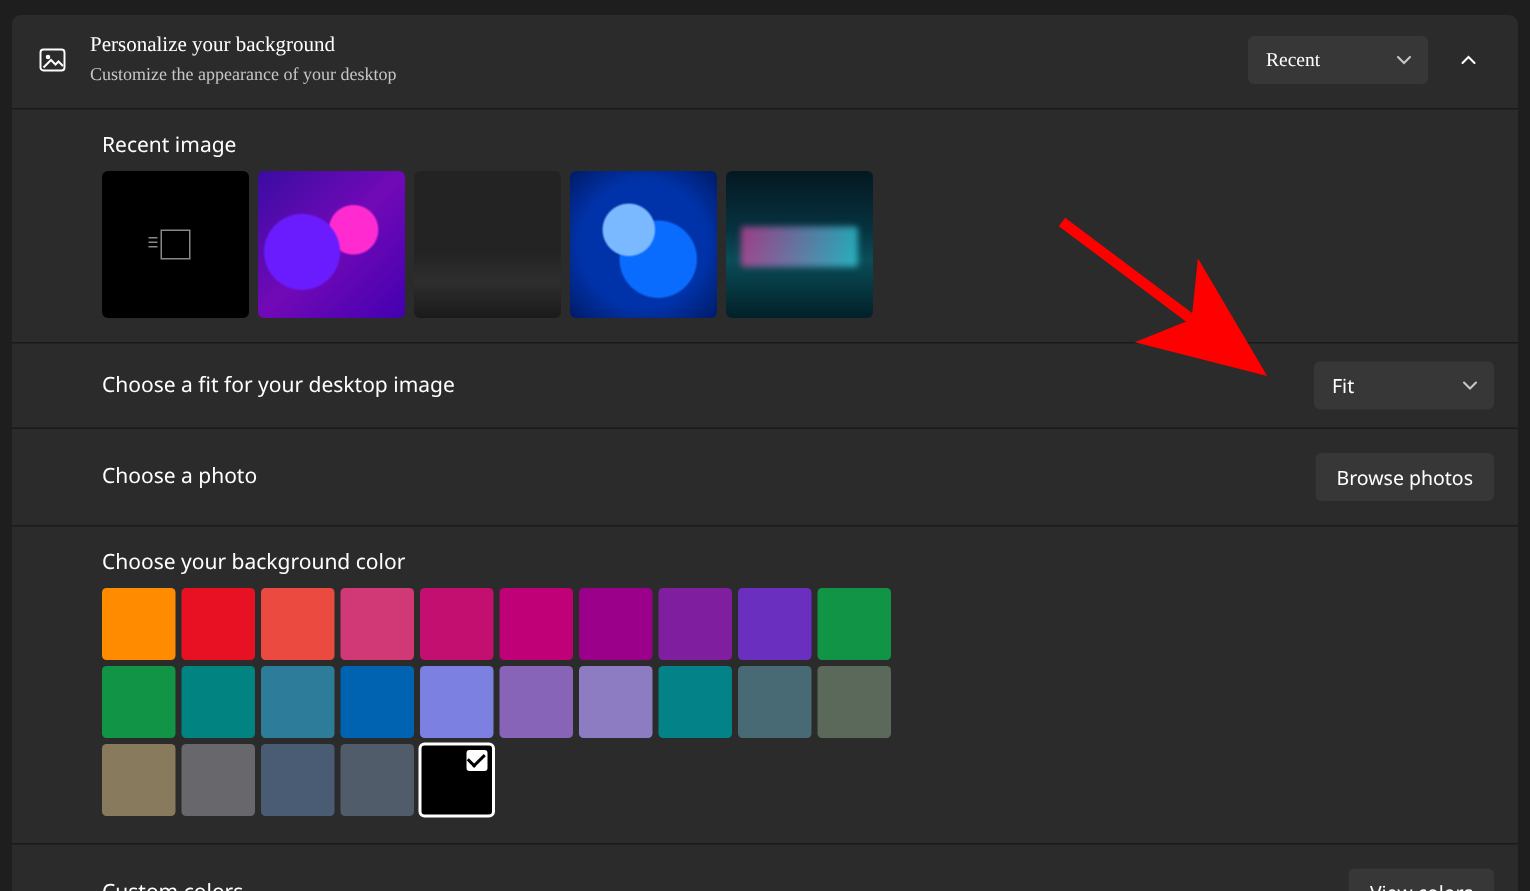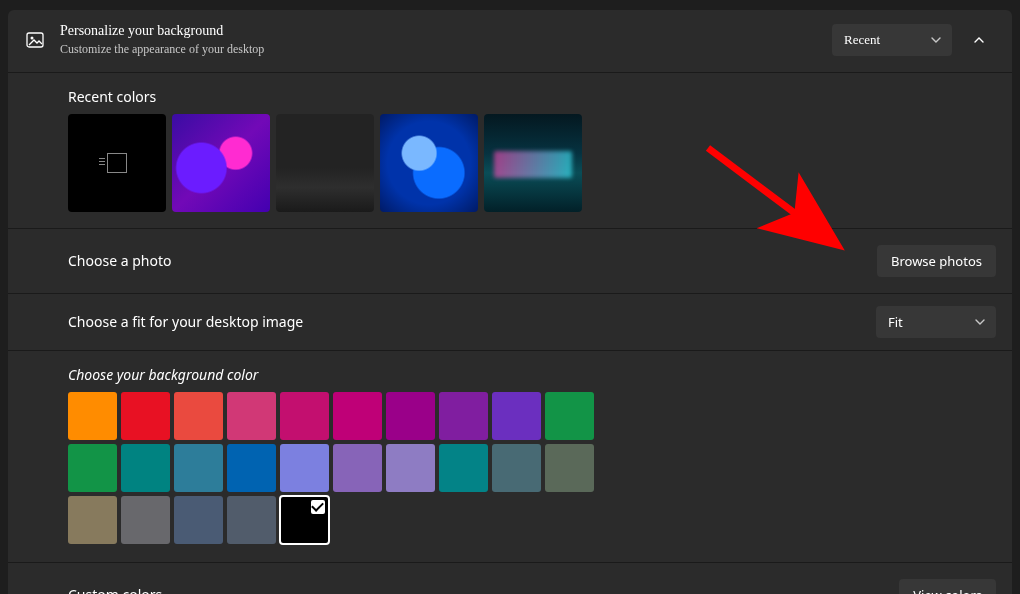--- a/index.html
+++ b/index.html
@@ -250,50 +250,50 @@
       <div class="icon-btn">
         <span>
           <svg width="14" height="14" viewBox="0 0 14 14">
               <path d="M3 9 L7 5 L11 9" stroke="#ffffff" stroke-width="1.4" fill="none" stroke-linecap="round"></path>
             </svg>
         </span>
       </div>
     </div>
 
     <div class="block" style="border-top:1px solid var(--border); padding-top:14px; padding-bottom:16px;">
-      <div class="block-title">Recent colors</div>
+      <div class="block-title">Recent image</div>
       <div class="thumbs">
         <div class="thumb thumb1"></div>
         <div class="thumb thumb2"></div>
         <div class="thumb thumb3"></div>
         <div class="thumb thumb4"></div>
         <div class="thumb thumb5"></div>
-      </div>
-    </div>
-
-    <div class="row" style="border-top:1px solid var(--border);">
-      <div class="label">Choose a photo</div>
-      <div class="button">
-        <span>Browse photos</span>
       </div>
     </div>
 
     <div class="row" style="border-top:1px solid var(--border); padding-top:12px; padding-bottom:12px;">
       <div class="label">Choose a fit for your desktop image</div>
       <div class="select" style="min-width:120px;">
         <span>Fit</span>
         <span class="chev">
           <svg width="12" height="12" viewBox="0 0 12 12">
               <path d="M2 4 L6 8 L10 4" stroke="#c7c7c7" stroke-width="1.4" fill="none" stroke-linecap="round"></path>
             </svg>
         </span>
       </div>
     </div>
 
-    <div class="block" style="border-top:1px solid var(--border); padding-top:14px; padding-bottom:18px;font-style:italic;">
+    <div class="row" style="border-top:1px solid var(--border);">
+      <div class="label">Choose a photo</div>
+      <div class="button">
+        <span>Browse photos</span>
+      </div>
+    </div>
+
+    <div class="block" style="border-top:1px solid var(--border); padding-top:14px; padding-bottom:18px;">
       <div class="block-title">Choose your background color</div>
       <div class="swatches" id="swatches">
           <div class="swatch" style="background: rgb(255, 140, 0);"></div>
           <div class="swatch" style="background: rgb(232, 17, 35);"></div>
           <div class="swatch" style="background: rgb(234, 74, 63);"></div>
           <div class="swatch" style="background: rgb(209, 56, 118);"></div>
           <div class="swatch" style="background: rgb(195, 15, 111);"></div>
           <div class="swatch" style="background: rgb(191, 0, 119);"></div>
           <div class="swatch" style="background: rgb(154, 0, 137);"></div>
           <div class="swatch" style="background: rgb(128, 30, 160);"></div>

